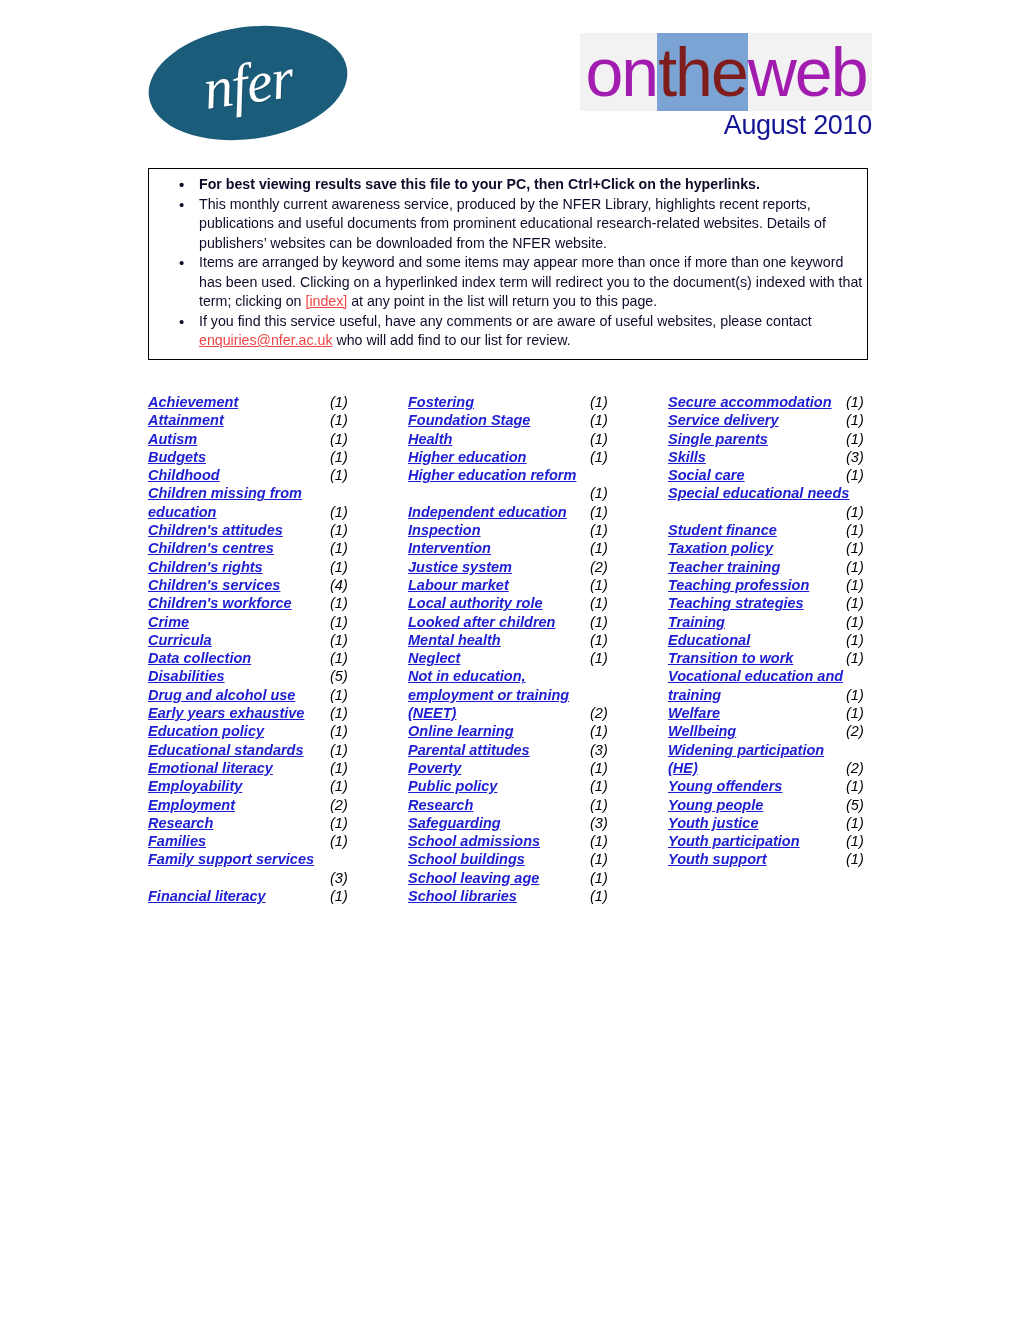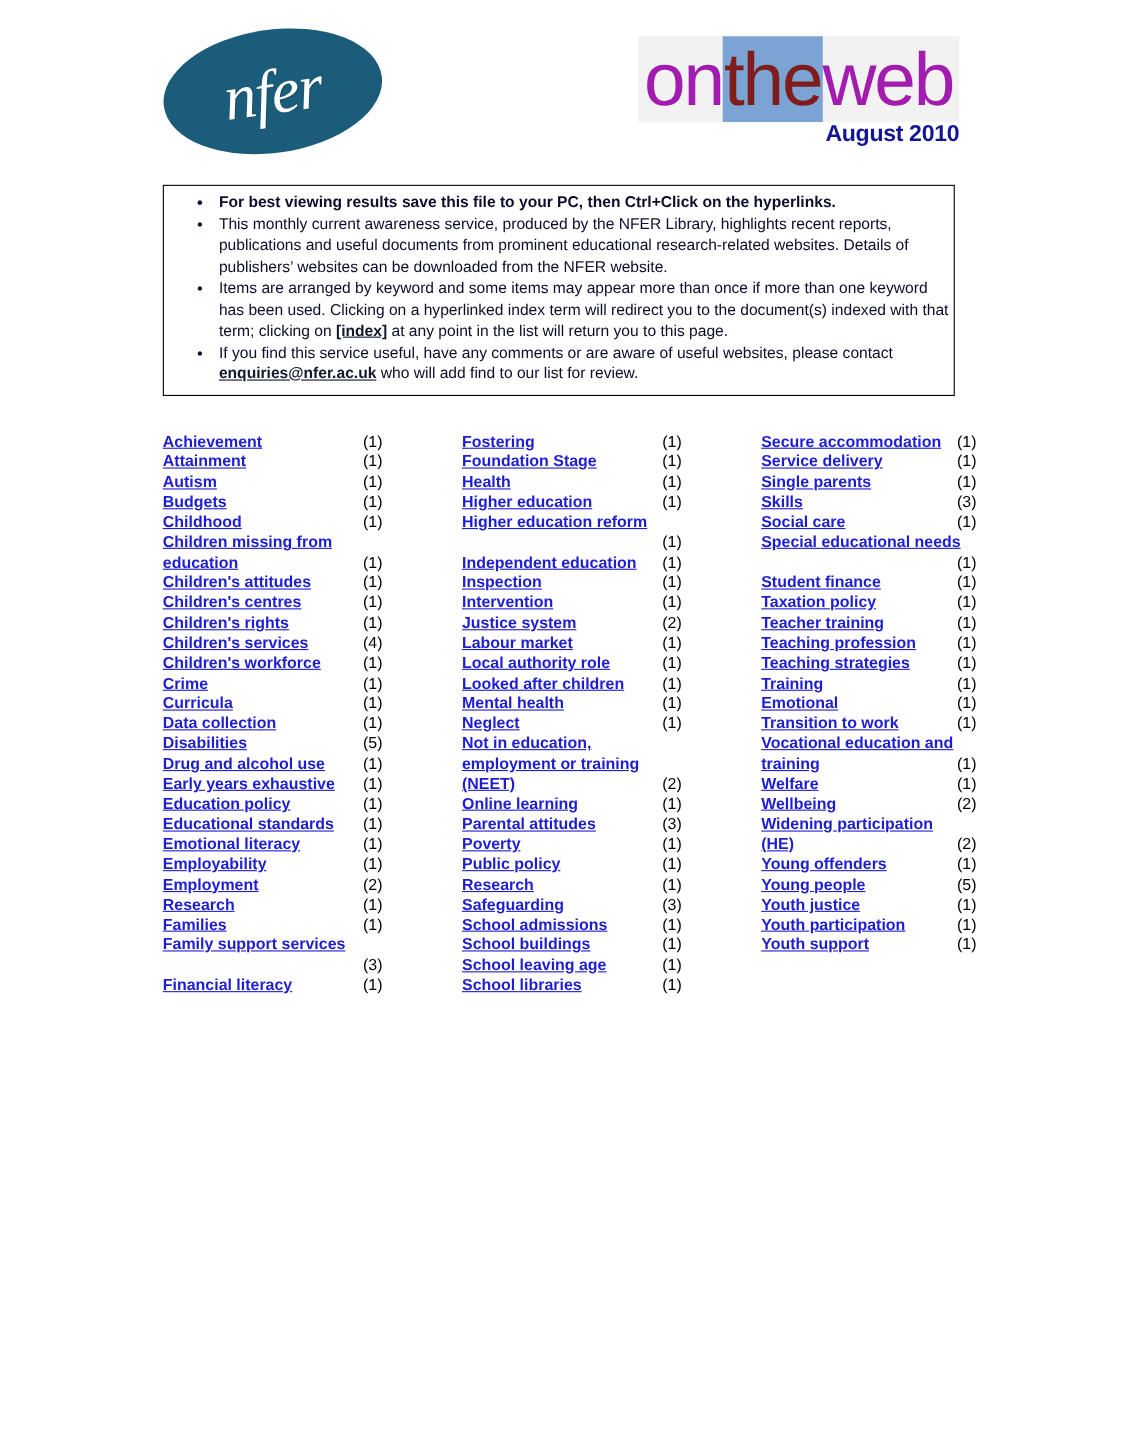--- a/index.html
+++ b/index.html
@@ -85,22 +85,22 @@
     color: #7f1d1d;
     background: #7ba3d4;
     padding: 2px 1px;
   }
 
   #issue-date {
     position: absolute;
     right: 148px;
     top: 110px;
     font-family: "Liberation Sans", sans-serif;
-    font-size: 21px;
-    font-weight: bold;
+    font-size: 27px;
+    font-weight: normal;
     color: #141496;
     letter-spacing: -0.3px;
   }
 
   
   #intro-box {
     position: absolute;
     left: 148px;
     top: 168px;
     width: 720px;
@@ -126,33 +126,33 @@
     content: "\2022";
     position: absolute;
     left: -4px;
     top: 0;
     font-size: 15px;
     color: #0d0d2b;
   }
   #intro-box li.bold { font-weight: bold; }
   #intro-box .ital { font-style: italic; }
   #intro-box a {
-    color: #0f172a;
+    color: #ef4444;
     text-decoration: underline;
-    font-weight: bold;
   }
 
   
   #index {
     position: absolute;
     left: 148px;
     top: 393px;
     width: 724px;
     display: flex;
-    gap: 12px;
+    gap: 0px;
+    font-style: italic;
   }
   .index-col {
     width: 260px;
     flex: 0 0 auto;
   }
   .index-col.col3 { width: 204px; }
 
   .idx-row {
     display: flex;
     align-items: flex-start;
@@ -473,21 +473,21 @@
       </div>
       <div class="idx-row">
         <span class="idx-term">Teaching strategies</span>
         <span class="idx-count">(1)</span>
       </div>
       <div class="idx-row">
         <span class="idx-term">Training</span>
         <span class="idx-count">(1)</span>
       </div>
       <div class="idx-row">
-        <span class="idx-term">Emotional</span>
+        <span class="idx-term">Educational</span>
         <span class="idx-count">(1)</span>
       </div>
       <div class="idx-row">
         <span class="idx-term">Transition to work</span>
         <span class="idx-count">(1)</span>
       </div>
       <div class="idx-row">
         <span class="idx-term">Vocational education and </span>
       </div>
       <div class="idx-row">

